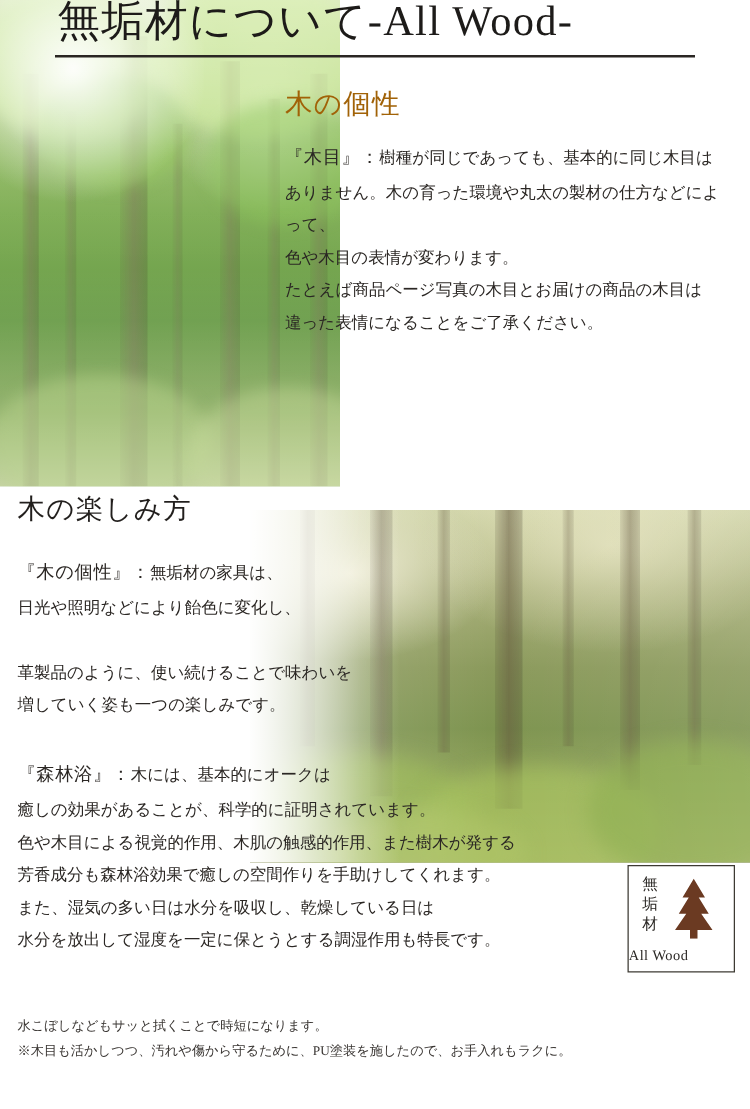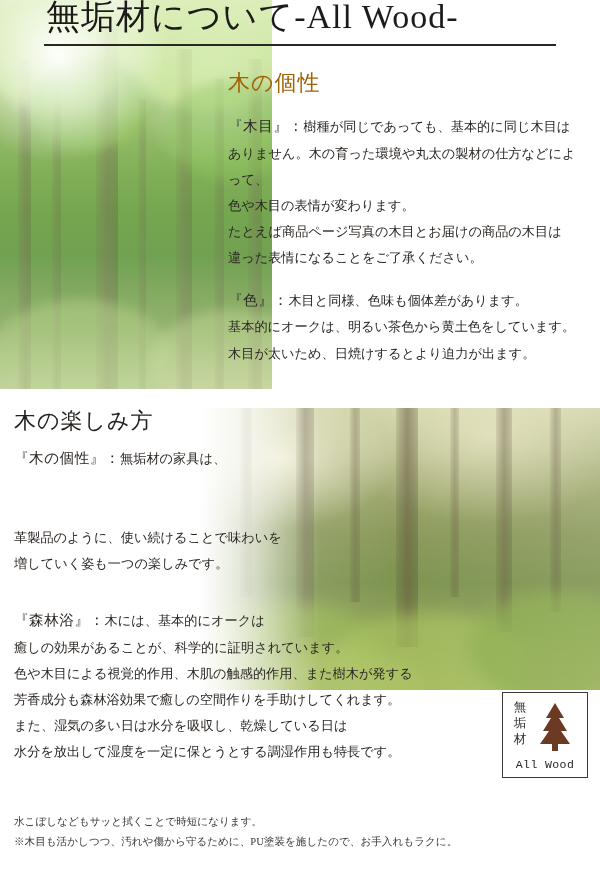--- a/index.html
+++ b/index.html
@@ -123,21 +123,21 @@
     letter-spacing: 0.5px;
   }
   .gap {
     height: 14px;
   }
 
   
   .h2-left {
     position: absolute;
     left: 14px;
-    top: 406px;
+    top: 392px;
     font-size: 22px;
     color: #221f1d;
     letter-spacing: 1px;
     z-index: 6;
   }
 
   
   .photo-mid {
     position: absolute;
     left: 200px;
@@ -222,25 +222,24 @@
     right: 10px;
     top: 8px;
     width: 44px;
     height: 50px;
   }
   .stamp .allwood {
     position: absolute;
     left: 0;
     right: 0;
     bottom: 6px;
-    text-align: center;
+    text-align: left;
     font-size: 11.5px;
     color: #2a2724;
     letter-spacing: 0.4px;
-    font-family: Liberation Mono, monospace;
   }
 
   
   .footnote {
     position: absolute;
     left: 14px;
     top: 812px;
     width: 560px;
     font-size: 10.6px;
     line-height: 1.85;
@@ -285,25 +284,20 @@
     <p class="para">
       <span class="lead">『木目』：</span><span>樹種が同じであっても、基本的に同じ木目は</span><br>
       <span>ありません。木の育った環境や丸太の製材の仕方などによって、</span><br>
       <span>色や木目の表情が変わります。</span><br>
       <span>たとえば商品ページ写真の木目とお届けの商品の木目は</span><br>
       <span>違った表情になることをご了承ください。</span>
     </p>
 
     <div class="gap"></div>
 
-    <p class="para">
-      <span class="lead">『色』：</span><span>木目と同様、色味も個体差があります。</span><br>
-      <span>基本的にオークは、明るい茶色から黄土色をしています。</span><br>
-      <span>木目が太いため、日焼けするとより迫力が出ます。</span>
-    </p>
   </div>
 
   <div class="photo-mid">
     <div class="layer-base"></div>
     <div class="trunk" style="left:40px;  width:12px; height:200px; opacity:.45;"></div>
     <div class="trunk" style="left:96px;  width:18px; height:240px; opacity:.70;"></div>
     <div class="trunk" style="left:150px; width:10px; height:205px; opacity:.50;"></div>
     <div class="trunk" style="left:196px; width:22px; height:250px; opacity:.80;"></div>
     <div class="trunk" style="left:250px; width:9px;  height:200px; opacity:.45;"></div>
     <div class="trunk" style="left:296px; width:16px; height:235px; opacity:.65;"></div>
@@ -314,21 +308,21 @@
     <div class="moss" style="left:60px;  top:240px; width:160px; height:70px;  background:rgba(175,196,104,0.6);"></div>
     <div class="veil"></div>
     <div class="fade-left"></div>
   </div>
 
   <div class="h2-left">木の楽しみ方</div>
 
   <div class="sec2">
     <p class="para">
       <span class="lead">『木の個性』：</span><span>無垢材の家具は、</span><br>
-      <br>
+      <span>日光や照明などにより飴色に変化し、</span><br>
       <br>
       <span>革製品のように、使い続けることで味わいを</span><br>
       <span>増していく姿も一つの楽しみです。</span>
     </p>
   </div>
 
   <div class="sec3">
     <p class="para">
       <span class="lead">『森林浴』：</span><span>木には、基本的にオークは</span><br>
       <span>癒しの効果があることが、科学的に証明されています。</span><br>

